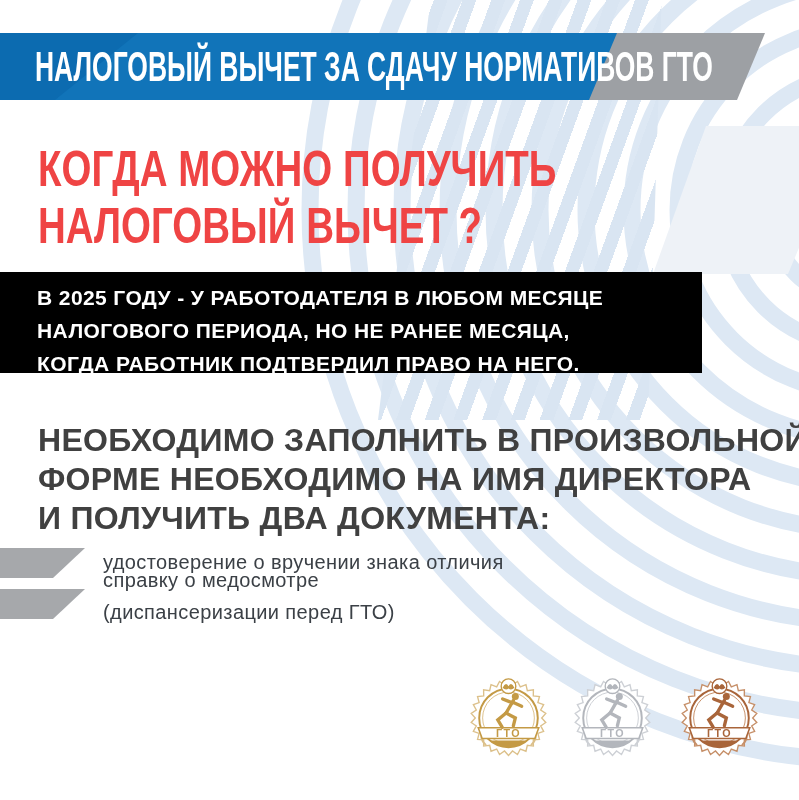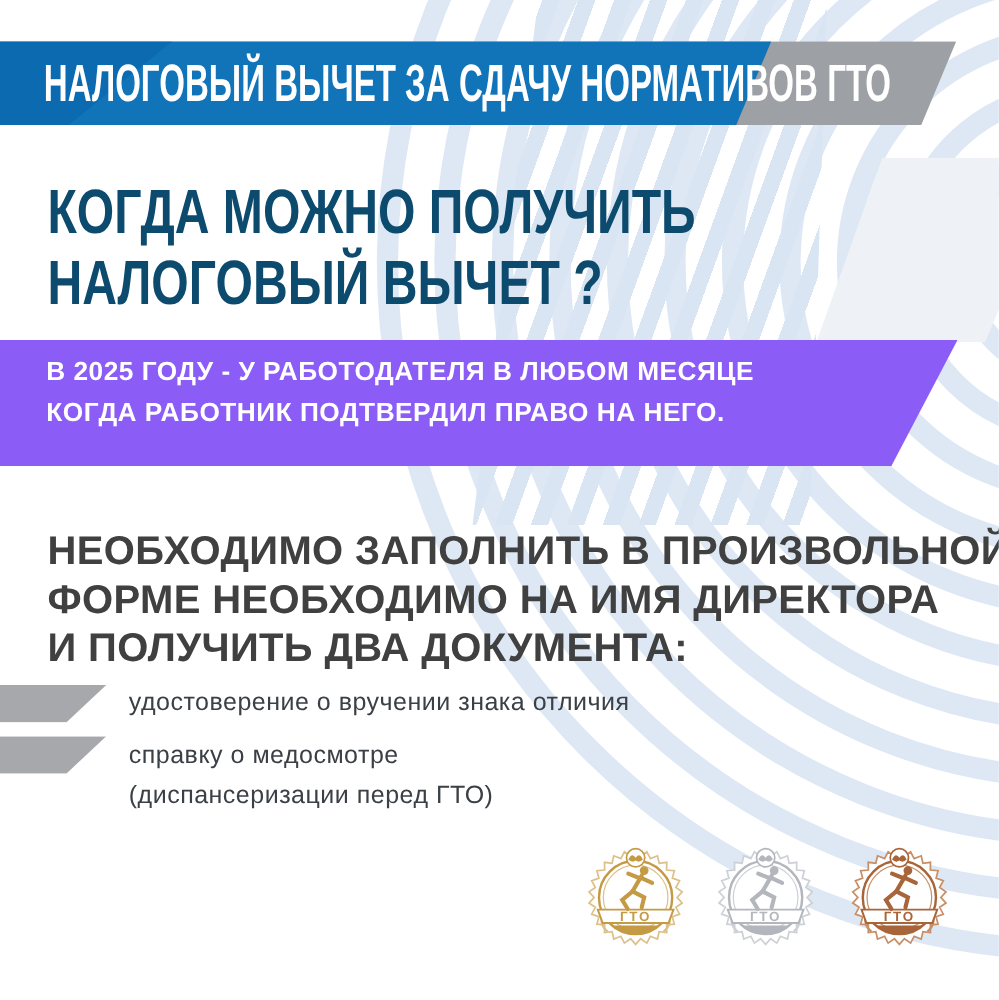--- a/index.html
+++ b/index.html
@@ -31,28 +31,28 @@
     clip-path:polygon(0 0,617px 0,589px 100%,0 100%);}
   .banner .blue-dark{position:absolute;inset:0;background:#0c6bb0;
     clip-path:polygon(0 0,138px 0,55px 100%,0 100%);}
   .banner .title{
     position:absolute;left:35px;top:50%;transform:translateY(-50%);
     color:#ffffff;font-weight:bold;font-size:42px;white-space:nowrap;
   }
   .condense{display:inline-block;transform:scaleX(.63);transform-origin:0 50%;white-space:nowrap;}
 
   
-  .heading{position:absolute;left:38px;top:141px;color:#0c4a6e;
+  .heading{position:absolute;left:38px;top:141px;color:#ef4444;
     font-weight:bold;font-size:50px;line-height:57px;}
   .heading .hline{display:block;transform:scaleX(.77);transform-origin:0 50%;white-space:nowrap;}
 
   
   .info-box{
-    position:absolute;left:0;top:272px;width:799px;height:101px;
-    background:#8b5cf6;clip-path:polygon(0 0,766px 0,713px 100%,0 100%);
+    position:absolute;left:0;top:272px;width:702px;height:101px;
+    background:#000000;clip-path:polygon(0 0,766px 0,713px 100%,0 100%);
     color:#ffffff;font-weight:bold;font-size:21px;line-height:33px;
     letter-spacing:.4px;padding:9px 0 0 37px;box-sizing:border-box;
   }
   .info-box .iline{white-space:nowrap;}
 
   
   .instruction{position:absolute;left:38px;top:421px;color:#404040;
     font-weight:bold;font-size:32px;line-height:39px;letter-spacing:.3px;}
   .instruction .nline{white-space:nowrap;}
 
@@ -114,36 +114,37 @@
     </div>
   </div>
 
   <div class="heading">
     <span class="hline">КОГДА МОЖНО ПОЛУЧИТЬ</span>
     <span class="hline">НАЛОГОВЫЙ ВЫЧЕТ ?</span>
   </div>
 
   <div class="info-box">
     <div class="iline">В 2025 ГОДУ - У РАБОТОДАТЕЛЯ В ЛЮБОМ МЕСЯЦЕ</div>
+    <div class="iline">НАЛОГОВОГО ПЕРИОДА, НО НЕ РАНЕЕ МЕСЯЦА,</div>
     <div class="iline">КОГДА РАБОТНИК ПОДТВЕРДИЛ ПРАВО НА НЕГО.</div>
   </div>
 
   <div class="instruction">
     <div class="nline">НЕОБХОДИМО ЗАПОЛНИТЬ В ПРОИЗВОЛЬНОЙ</div>
     <div class="nline">ФОРМЕ НЕОБХОДИМО НА ИМЯ ДИРЕКТОРА</div>
     <div class="nline">И ПОЛУЧИТЬ ДВА ДОКУМЕНТА:</div>
   </div>
 
   <div>
     <div class="marker" style="top:548px"></div>
     <div class="doc-text" style="top:546px">
       <div class="dline">удостоверение о вручении знака отличия</div>
     </div>
     <div class="marker" style="top:589px"></div>
-    <div class="doc-text" style="top:588px">
+    <div class="doc-text" style="top:564px">
       <div class="dline">справку о медосмотре</div>
       <div class="dline">(диспансеризации перед ГТО)</div>
     </div>
   </div>
 
   <div class="medals">
     <div class="medal" style="left: 470px; --mc: #c49a45; --ml: #dcc08a;">
       <svg viewBox="0 0 78 84" xmlns="http://www.w3.org/2000/svg">
         <polygon class="rays" points="39.0,5.5 43.1,10.2 48.2,6.6 51.1,12.2 56.9,9.9 58.3,16.0 64.5,15.2 64.4,21.5 70.7,22.1 69.1,28.2 75.0,30.3 72.0,35.9 77.2,39.4 73.0,44.0 77.2,48.6 72.0,52.1 75.0,57.7 69.1,59.8 70.7,65.9 64.4,66.5 64.5,72.8 58.3,72.0 56.9,78.1 51.1,75.8 48.2,81.4 43.1,77.8 39.0,82.5 34.9,77.8 29.8,81.4 26.9,75.8 21.1,78.1 19.7,72.0 13.5,72.8 13.6,66.5 7.3,65.9 8.9,59.8 3.0,57.7 6.0,52.1 0.8,48.6 5.0,44.0 0.8,39.4 6.0,35.9 3.0,30.3 8.9,28.2 7.3,22.1 13.6,21.5 13.5,15.2 19.7,16.0 21.1,9.9 26.9,12.2 29.8,6.6 34.9,10.2"></polygon>
         <circle class="face" cx="39" cy="44" r="30"></circle>

